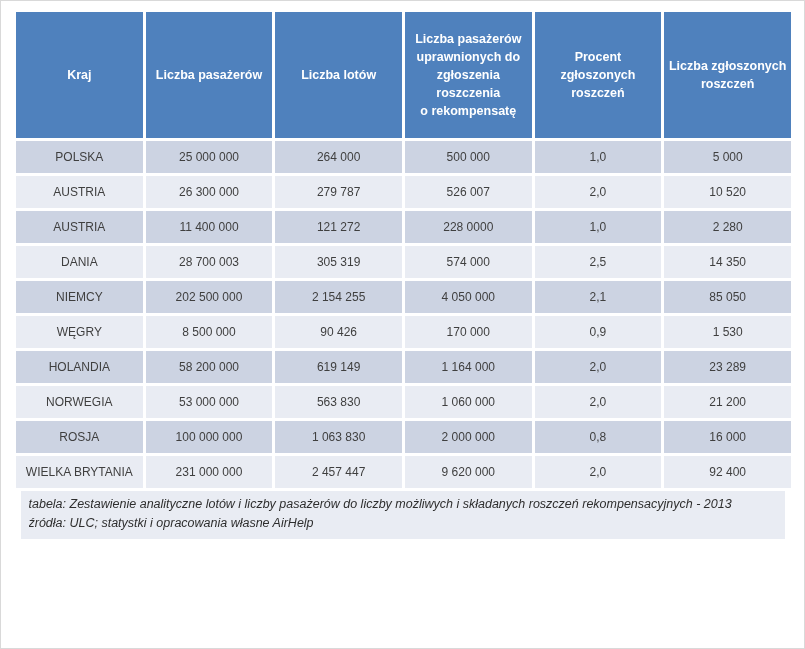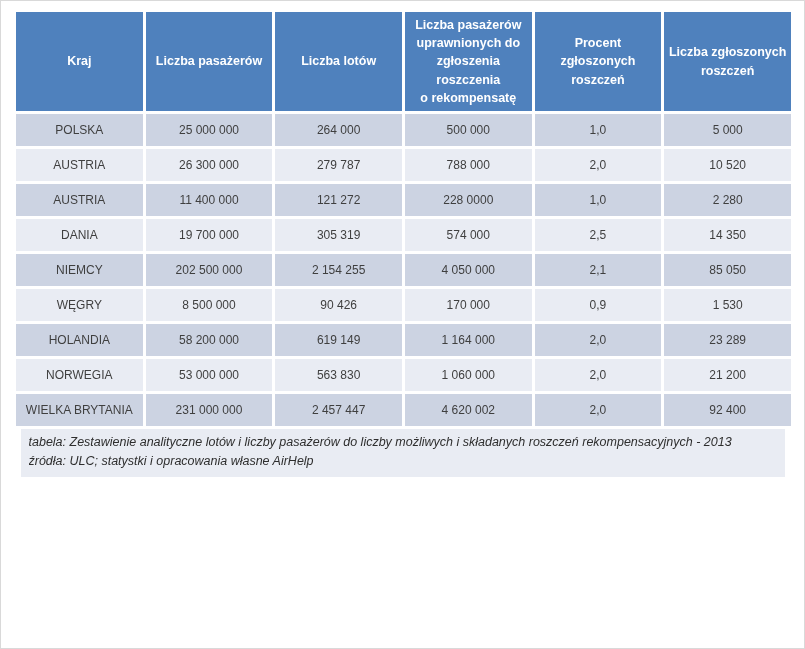--- a/index.html
+++ b/index.html
@@ -26,21 +26,21 @@
     border-spacing:3px;
     table-layout:fixed;
   }
   table.data-table col{width:16.666%;}
   th.hdr{
     background:var(--header-bg);
     color:var(--header-text);
     font-weight:bold;
     font-size:12.5px;
     line-height:1.45;
-    height:99px;
+    height:126px;
     text-align:center;
     vertical-align:middle;
     white-space:pre-line;
     padding:2px 4px;
   }
   td.cell{
     height:32px;
     text-align:center;
     vertical-align:middle;
     font-size:12px;
@@ -98,35 +98,35 @@
         <td class="cell">25 000 000</td>
         <td class="cell">264 000</td>
         <td class="cell">500 000</td>
         <td class="cell">1,0</td>
         <td class="cell">5 000</td>
       </tr>
       <tr>
         <td class="cell">AUSTRIA</td>
         <td class="cell">26 300 000</td>
         <td class="cell">279 787</td>
-        <td class="cell">788 000</td>
+        <td class="cell">526 007</td>
         <td class="cell">2,0</td>
         <td class="cell">10 520</td>
       </tr>
       <tr>
         <td class="cell">AUSTRIA</td>
         <td class="cell">11 400 000</td>
         <td class="cell">121 272</td>
         <td class="cell">228 0000</td>
         <td class="cell">1,0</td>
         <td class="cell">2 280</td>
       </tr>
       <tr>
         <td class="cell">DANIA</td>
-        <td class="cell">19 700 000</td>
+        <td class="cell">28 700 003</td>
         <td class="cell">305 319</td>
         <td class="cell">574 000</td>
         <td class="cell">2,5</td>
         <td class="cell">14 350</td>
       </tr>
       <tr>
         <td class="cell">NIEMCY</td>
         <td class="cell">202 500 000</td>
         <td class="cell">2 154 255</td>
         <td class="cell">4 050 000</td>
@@ -151,24 +151,32 @@
       </tr>
       <tr>
         <td class="cell">NORWEGIA</td>
         <td class="cell">53 000 000</td>
         <td class="cell">563 830</td>
         <td class="cell">1 060 000</td>
         <td class="cell">2,0</td>
         <td class="cell">21 200</td>
       </tr>
       <tr>
+        <td class="cell">ROSJA</td>
+        <td class="cell">100 000 000</td>
+        <td class="cell">1 063 830</td>
+        <td class="cell">2 000 000</td>
+        <td class="cell">0,8</td>
+        <td class="cell">16 000</td>
+      </tr>
+      <tr>
         <td class="cell">WIELKA BRYTANIA</td>
         <td class="cell">231 000 000</td>
         <td class="cell">2 457 447</td>
-        <td class="cell">4 620 002</td>
+        <td class="cell">9 620 000</td>
         <td class="cell">2,0</td>
         <td class="cell">92 400</td>
       </tr>
     </tbody>
   </table>
 
   <div class="footer-band">
     <div>tabela: Zestawienie analityczne lotów i liczby pasażerów do liczby możliwych i składanych roszczeń  rekompensacyjnych   - 2013</div>
     <div>źródła:  ULC; statystki i opracowania własne AirHelp</div>
   </div>

